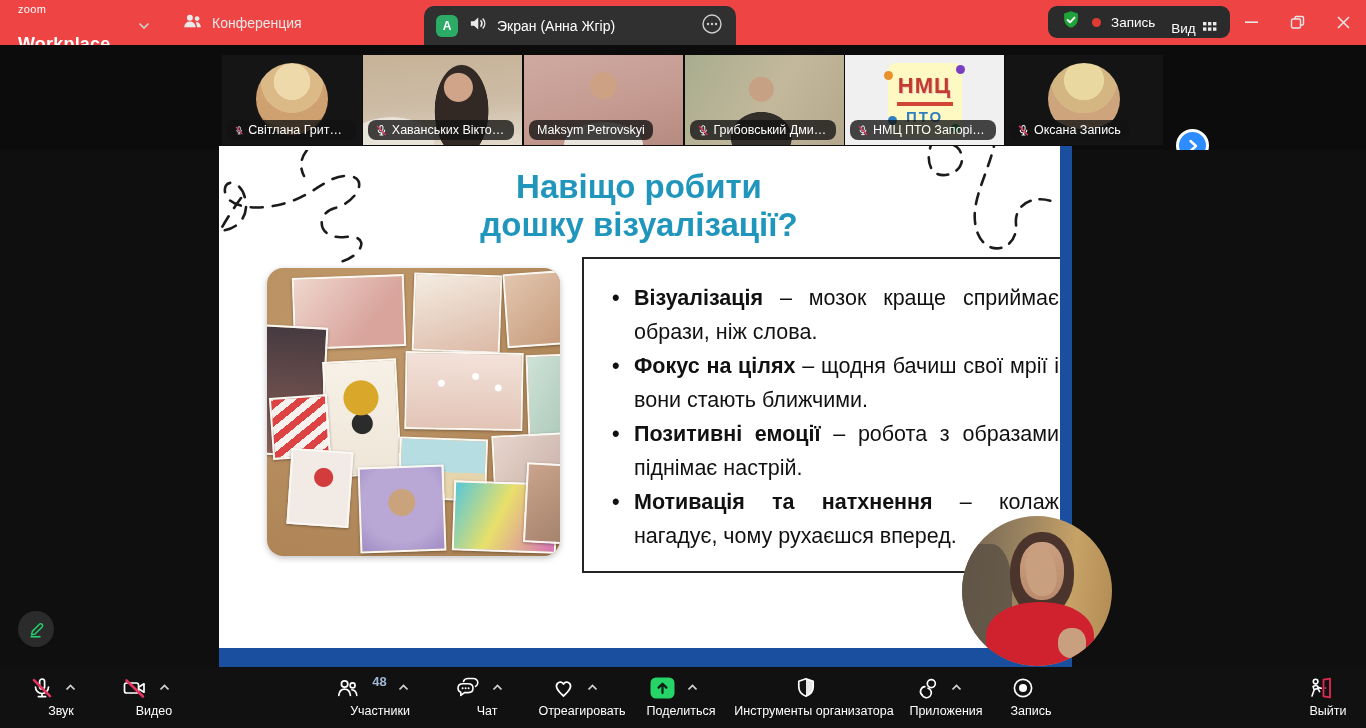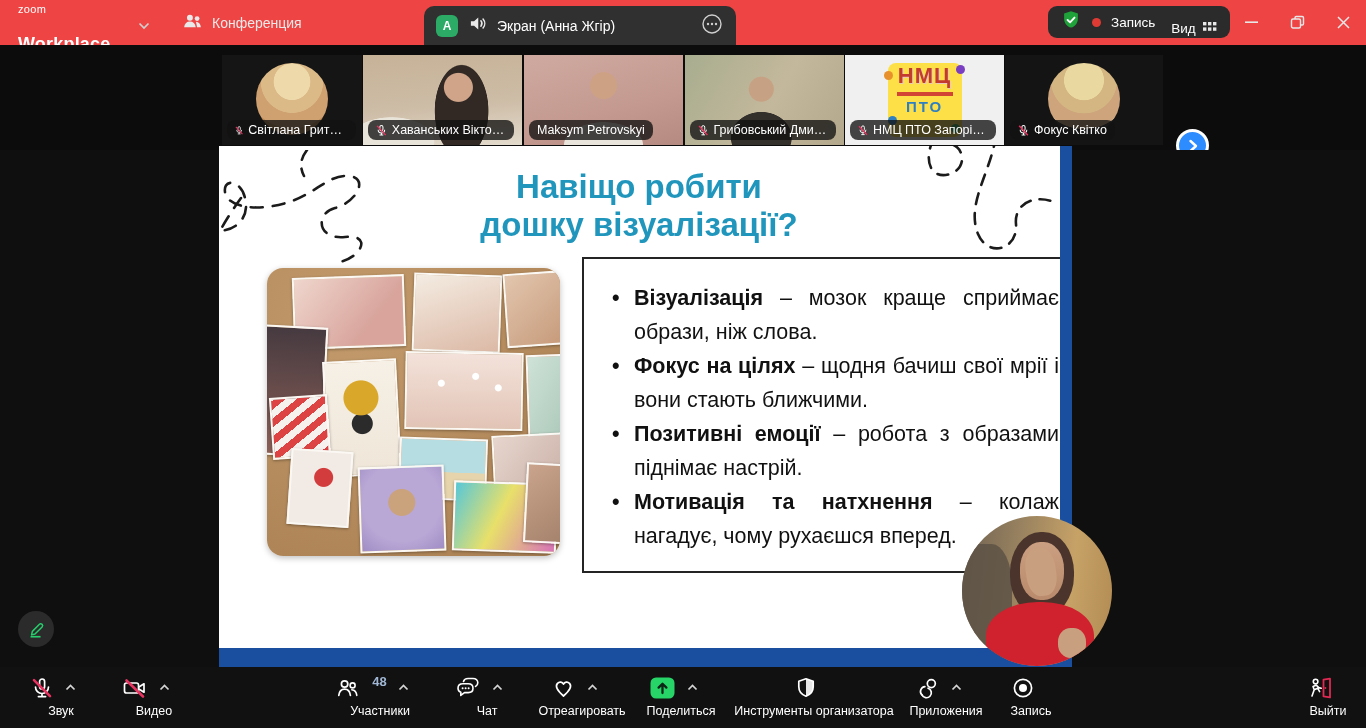--- a/index.html
+++ b/index.html
@@ -46,21 +46,21 @@
   .p3 .art{background:
       radial-gradient(circle 14px at 50% 34%,#cda184 0 13px,transparent 14px),
       radial-gradient(ellipse 52px 30px at 50% 100%,#eae5dc 0 75%,transparent 77%),
       linear-gradient(165deg,#cfa9a0 0%,#c49a90 60%,#b58a80 100%);}
   .p4 .art{background:
       radial-gradient(circle 13px at 48% 38%,#c7a183 0 12px,transparent 13px),
       radial-gradient(ellipse 40px 34px at 48% 92%,#33302c 0 75%,transparent 77%),
       linear-gradient(120deg,#a8ad8f 0%,#c4b89c 55%,#b4a88c 100%);}
   .p5 .art{background:#f0f0f0;}
   .nmc{position:absolute;left:50%;top:50%;transform:translate(-50%,-50%);width:74px;height:74px;
-       background:#fde047;border-radius:8px;text-align:center;}
+       background:#fef9c3;border-radius:8px;text-align:center;padding-top:10px;}
   .nmc b{display:block;font-size:22px;font-weight:800;color:#c23b2e;letter-spacing:1px;
          text-shadow:1px 1px 0 #e8c8c0;}
   .nmc .band{display:block;width:56px;height:4px;background:#d24434;margin:3px auto 2px;}
   .nmc i{display:block;font-style:normal;font-size:15px;font-weight:800;color:#2e7fc2;letter-spacing:2px;}
   .orb{position:absolute;width:9px;height:9px;border-radius:50%;}
   .p6 .art{background:#141414;}
   .p6 .ava{background:radial-gradient(circle at 50% 24%,#e9d8a0 0 30%,#d4b682 31% 50%,#cda47c 51% 74%,#2c2c30 75%);}
   .next-btn{position:absolute;left:1176px;top:84px;width:33px;height:33px;border-radius:50%;background:#2d8cff;
             border:3.5px solid #fff;display:flex;align-items:center;justify-content:center;cursor:pointer;}
 
@@ -266,21 +266,21 @@
     <div class="thumb p6" style="left:1005px;width:158px;">
       <div class="art">
           <div class="ava"></div>
         </div>
       <div class="namepill">
         <svg width="11" height="13" viewBox="0 0 14 16">
           <rect x="5" y="1.5" width="4" height="7" rx="2" fill="none" stroke="#fff" stroke-width="1.3"></rect>
           <path d="M2.8 7a4.2 4.2 0 0 0 8.4 0M7 11.2v2.6M4.6 13.8h4.8" fill="none" stroke="#fff" stroke-width="1.3"></path>
           <line x1="1.5" y1="2" x2="12.5" y2="14" stroke="#e73360" stroke-width="1.8"></line>
         </svg>
-        <span>Фокус Квітко</span>
+        <span>Оксана Запись</span>
       </div>
     </div>
 
     <div class="next-btn">
       <svg width="12" height="14" viewBox="0 0 12 14">
         <polyline points="3.5,2 9,7 3.5,12" fill="none" stroke="#fff" stroke-width="2.4" stroke-linecap="round" stroke-linejoin="round"></polyline>
       </svg>
     </div>
   </section>
 

